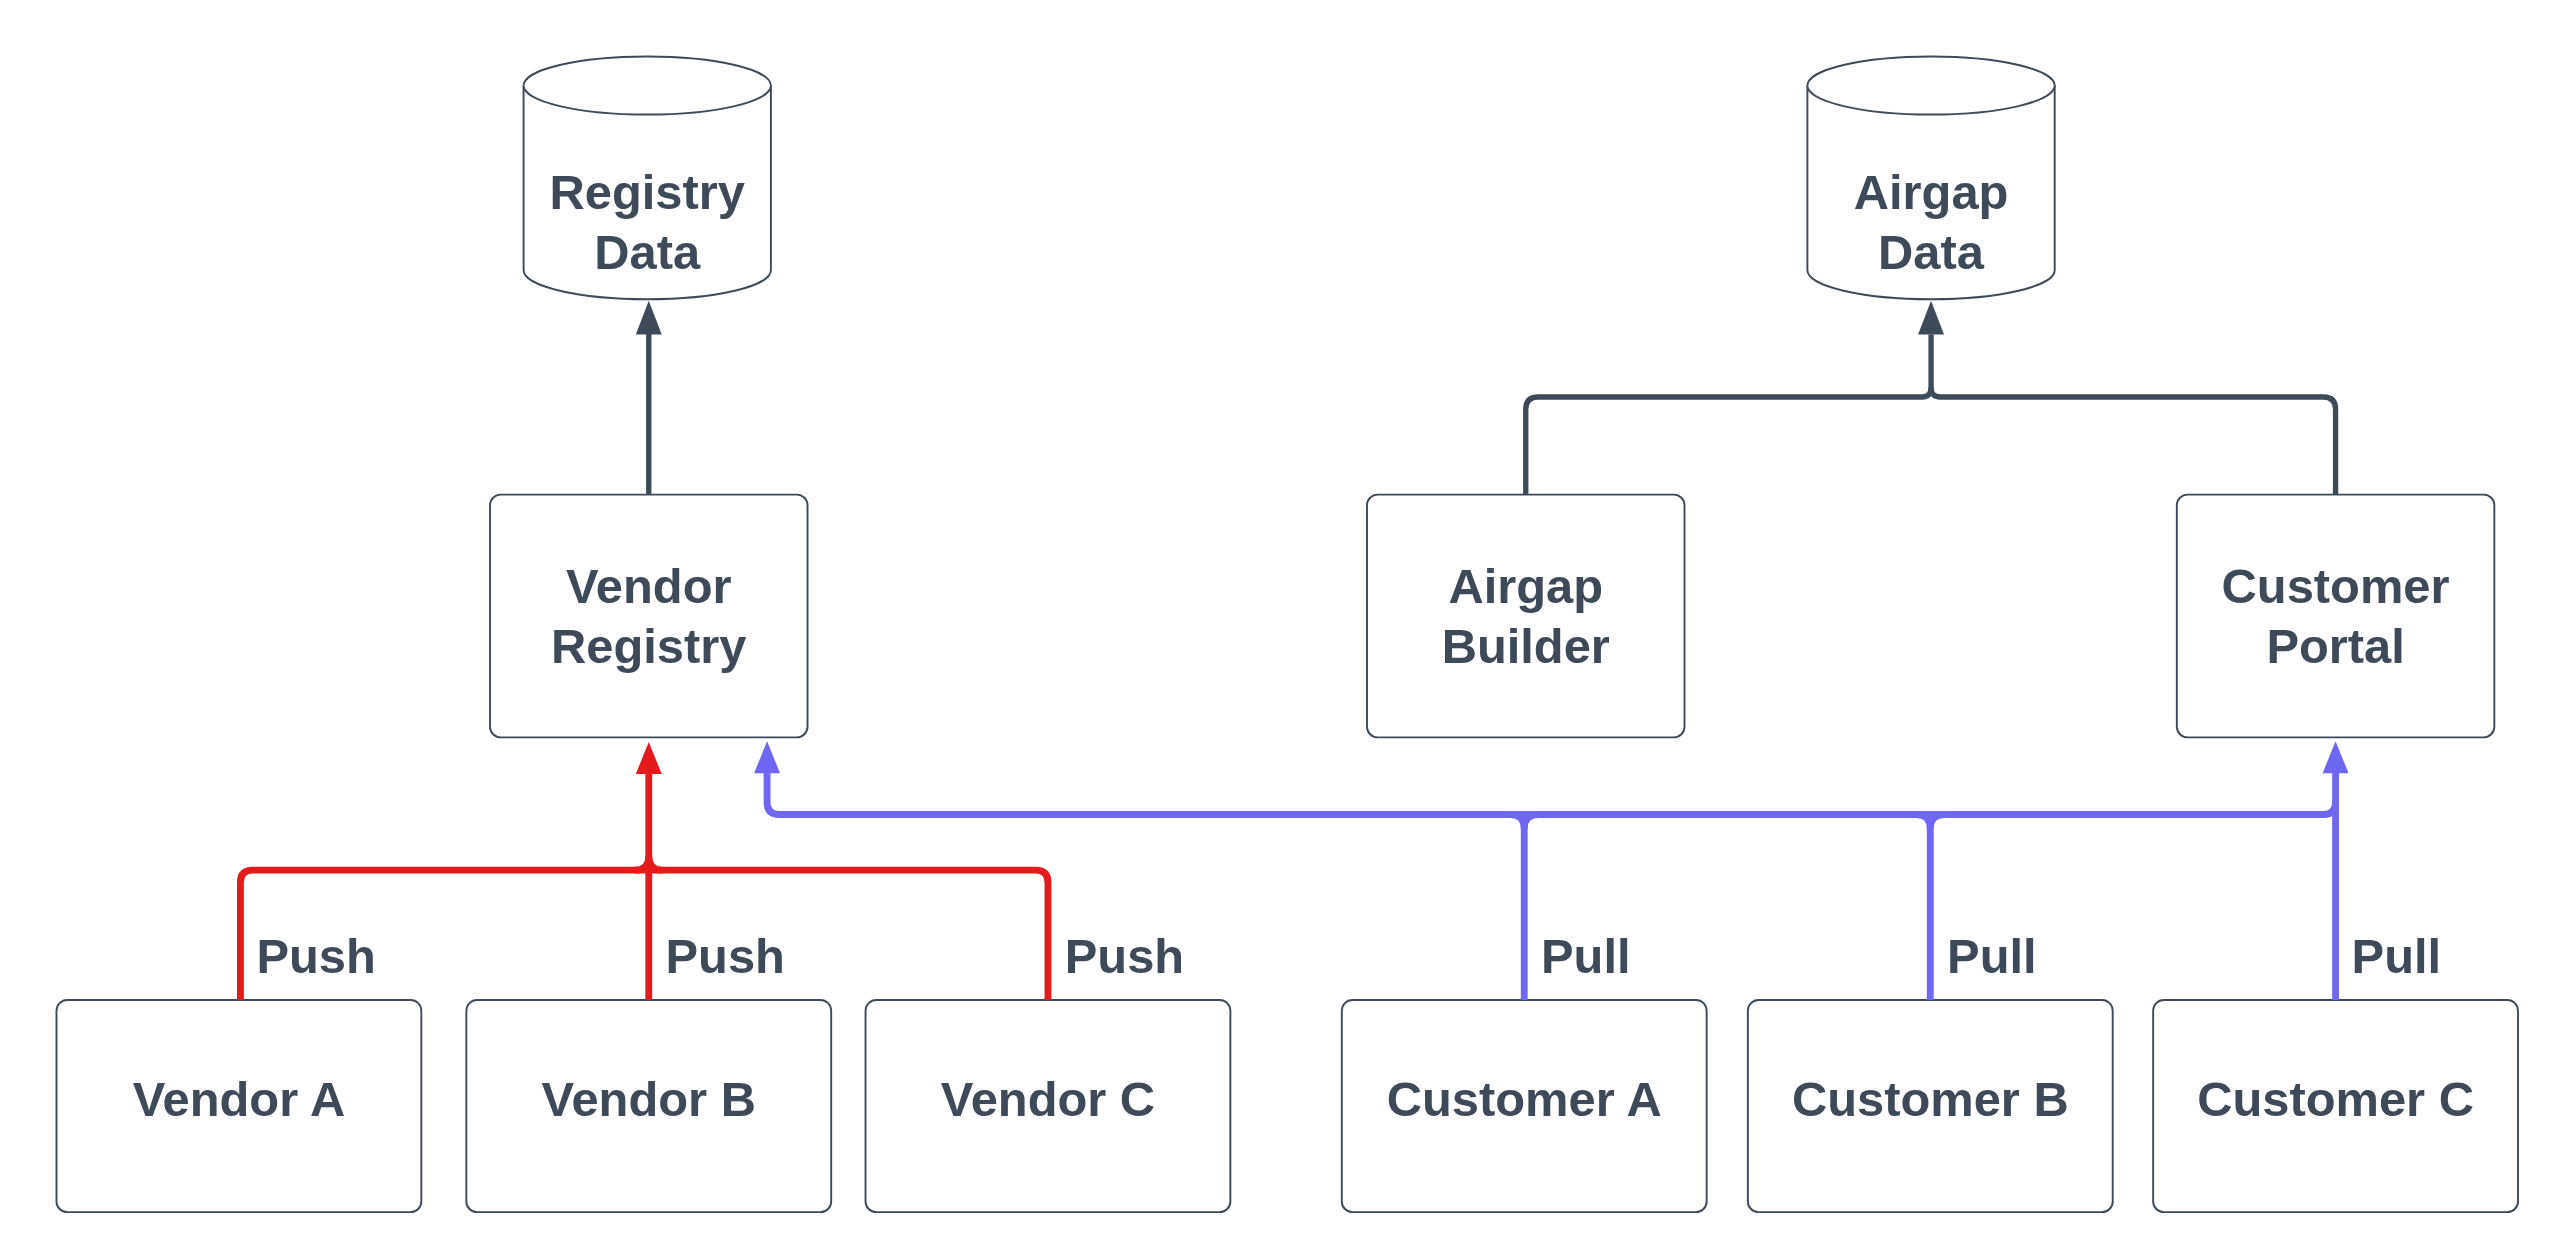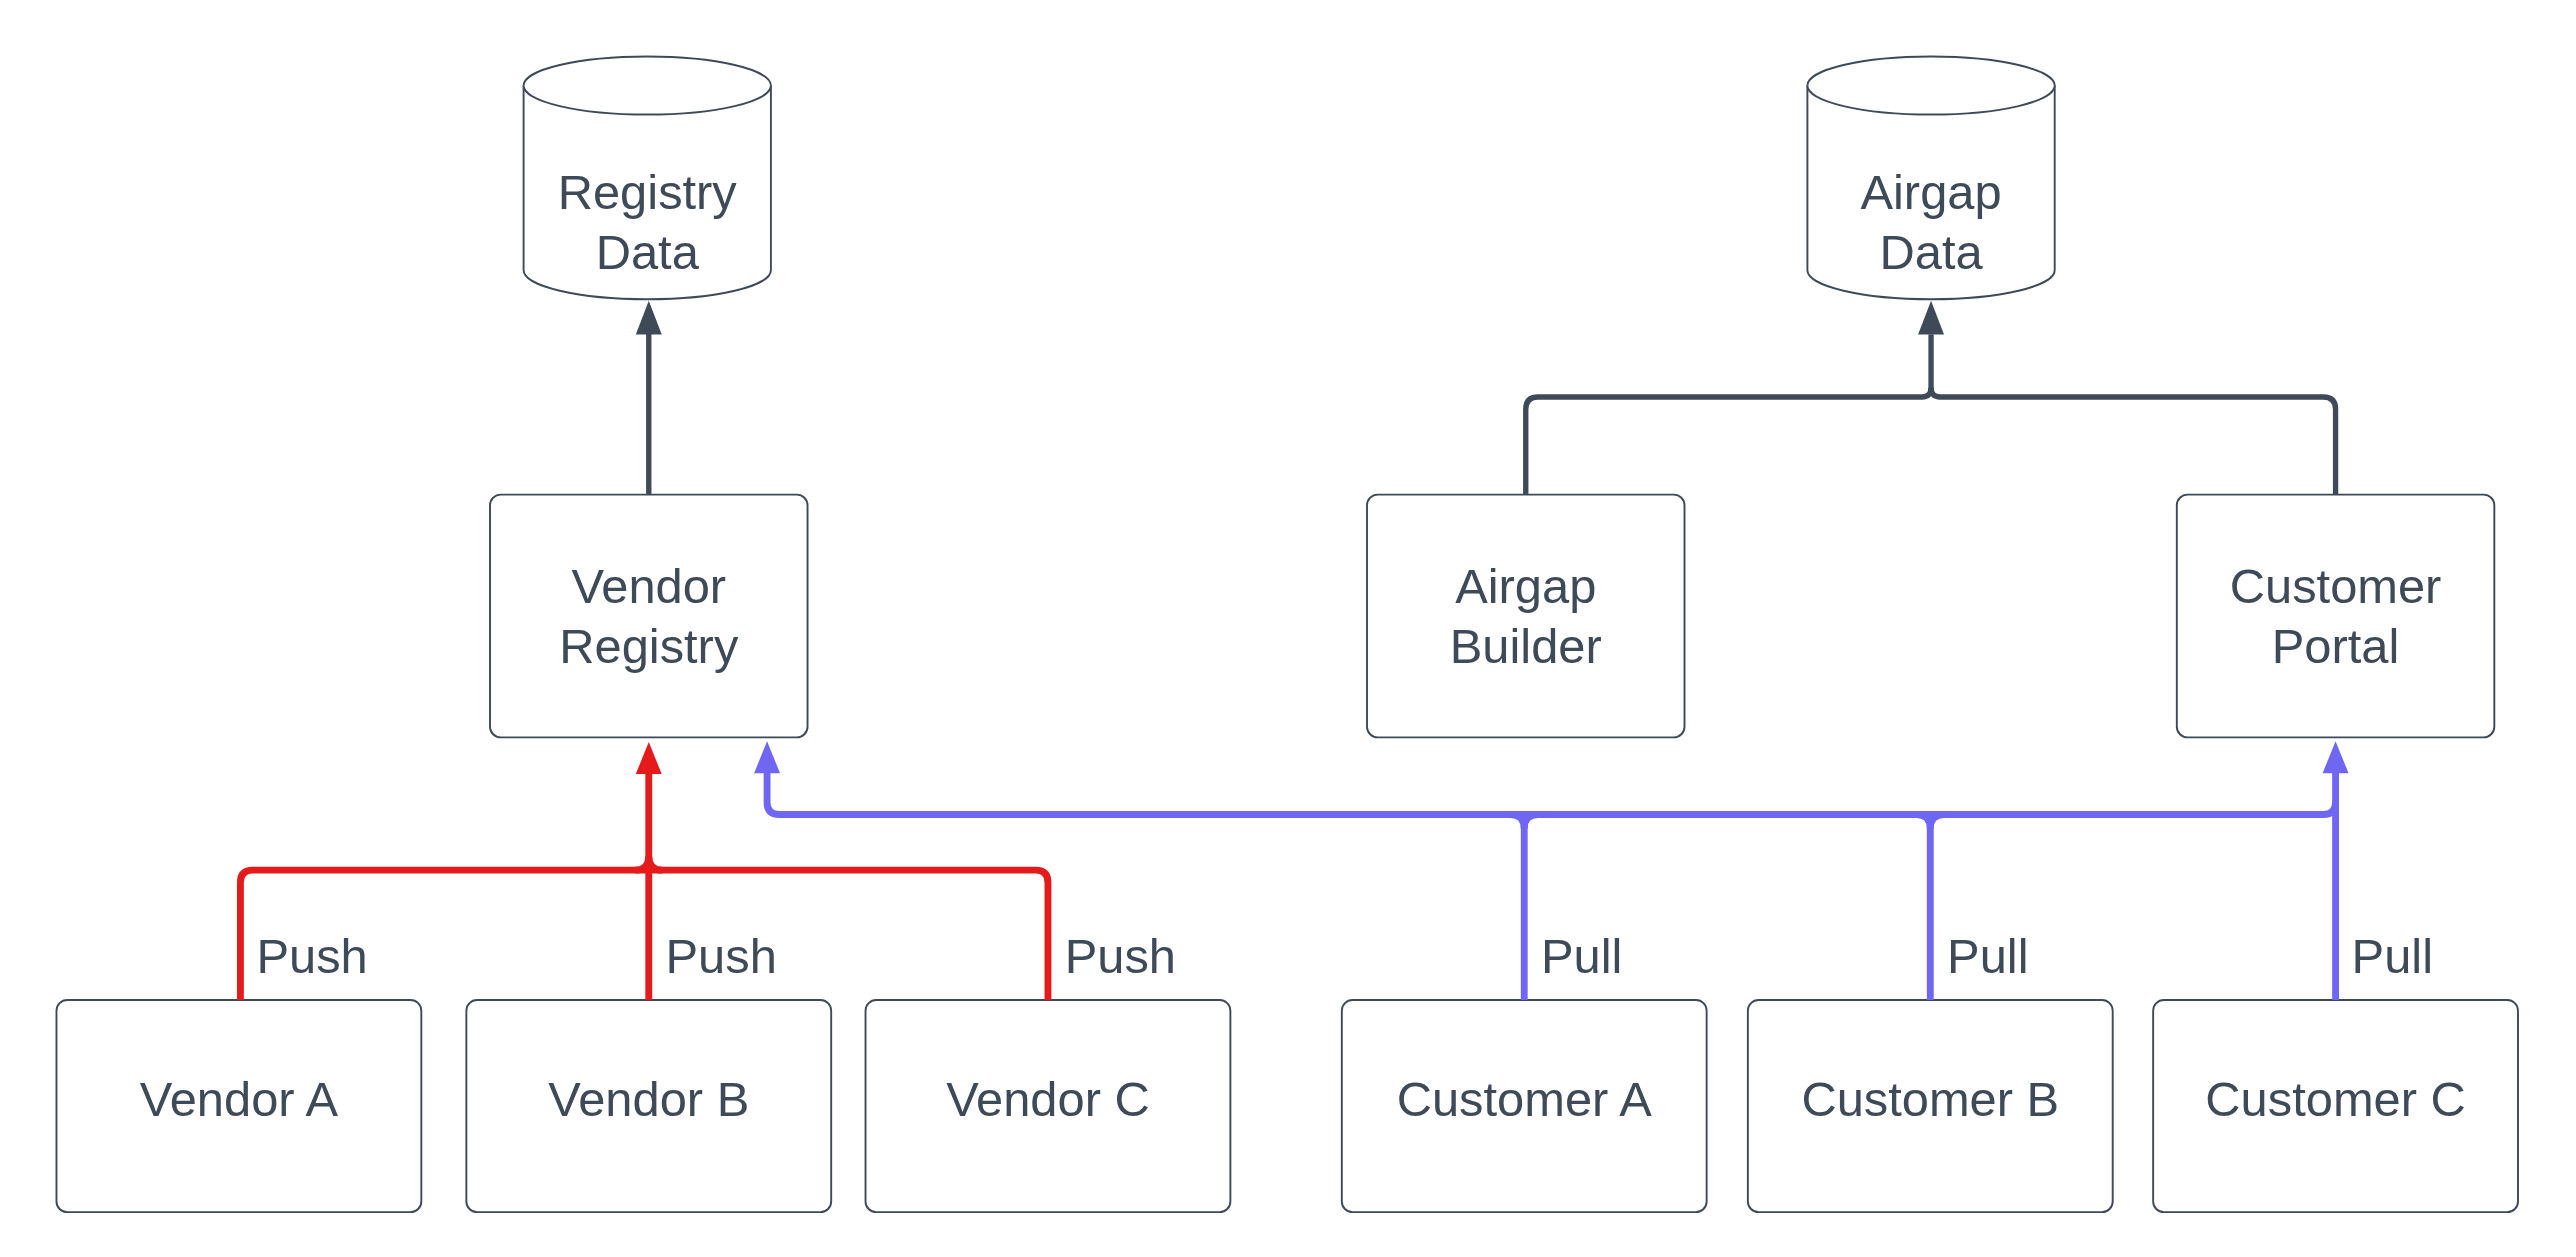--- a/index.html
+++ b/index.html
@@ -7,20 +7,21 @@
     padding: 0;
     background: #ffffff;
     font-family: "Liberation Sans", sans-serif;
   }
   .canvas {
     position: relative;
     width: 2576px;
     height: 1258px;
     background: #ffffff;
     overflow: hidden;
+    font-weight: bold;
   }
   svg { display: block; }
   .node-shape {
     fill: #ffffff;
     stroke-width: 2.5px;
   }
   .edge {
     fill: none;
     stroke-linecap: butt;
   }

